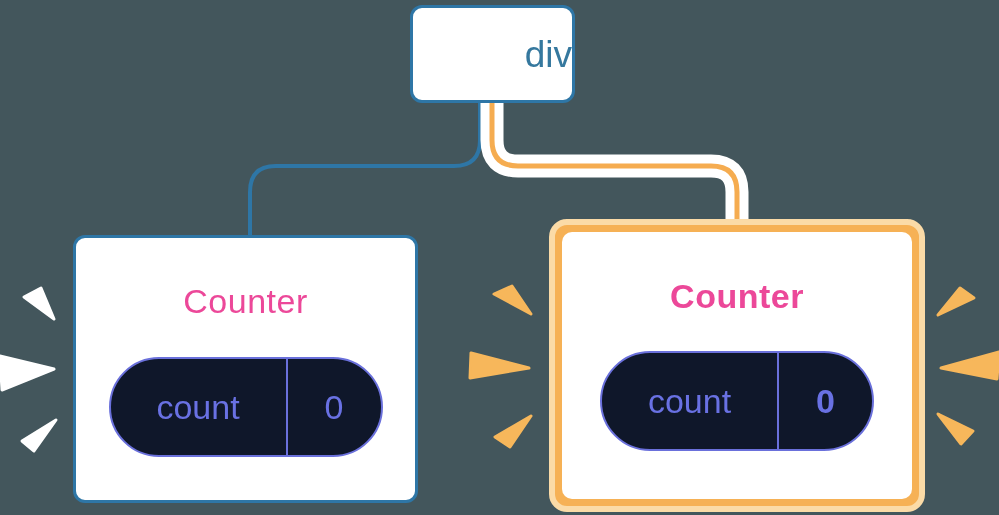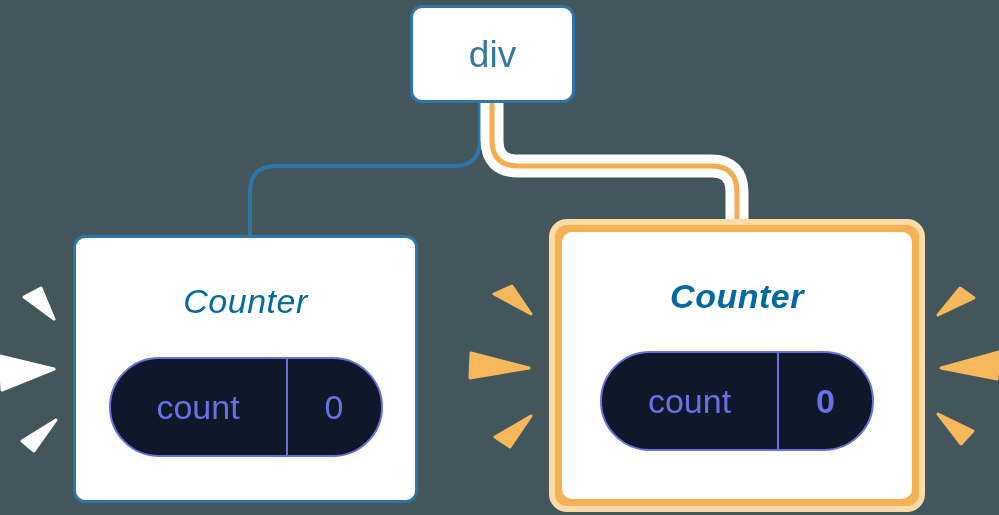--- a/index.html
+++ b/index.html
@@ -10,21 +10,21 @@
     overflow:hidden;
     font-family:"Liberation Sans", sans-serif;
   }
   svg.bg{position:absolute;left:0;top:0;width:999px;height:515px;}
 
   
   .node-root{
     position:absolute;left:410px;top:5px;width:165px;height:98px;
     box-sizing:border-box;
     background:#ffffff;border:3px solid #2E76A6;border-radius:12px;
-    display:flex;align-items:center;justify-content:center;
+    display:flex;align-items:center;justify-content:flex-end;
   }
   .node-root .node-label{
     color:#35789E;font-size:37px;font-weight:400;line-height:1;
   }
 
   
   .card-left{
     position:absolute;left:73px;top:235px;width:345px;height:268px;
     box-sizing:border-box;
     background:#ffffff;border:3px solid #2E76A6;border-radius:12px;
@@ -36,23 +36,22 @@
     box-sizing:border-box;
     background:#F6B155;border:6px solid #FBDBA7;border-radius:18px;
   }
   .card-right-inner{
     position:absolute;left:7px;top:7px;right:7px;bottom:7px;
     background:#ffffff;border-radius:10px;
     display:flex;flex-direction:column;align-items:center;
   }
 
   .card-title{
-    color:#0369a1;font-size:34px;font-weight:500;line-height:40px;
+    color:#ec4899;font-size:34px;font-weight:500;line-height:40px;
     letter-spacing:.5px;
-    font-style:italic;
   }
   .card-left .card-title{margin-top:43px;}
   .card-right-inner .card-title{margin-top:44px;font-weight:700;}
 
   .pill{
     box-sizing:border-box;
     width:274px;height:100px;
     border:2px solid #6A70DB;border-radius:50px;
     display:flex;align-items:stretch;
     background:#0f172a;

